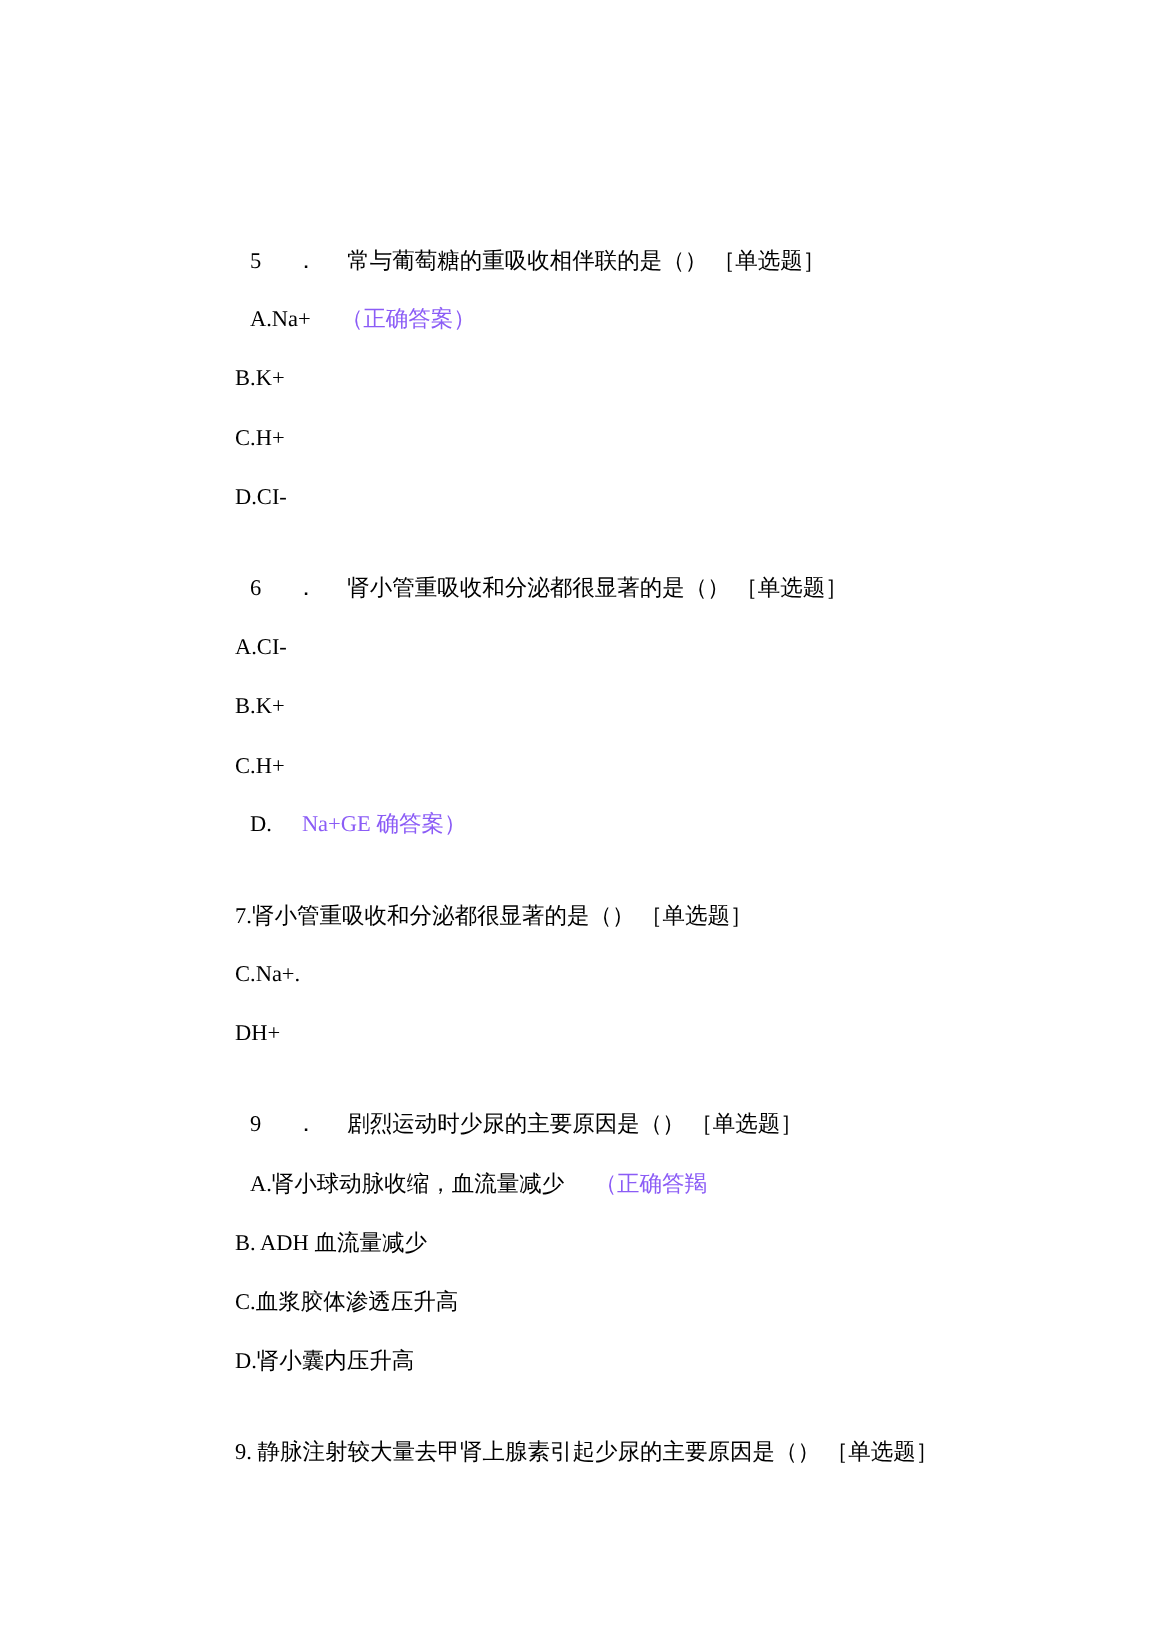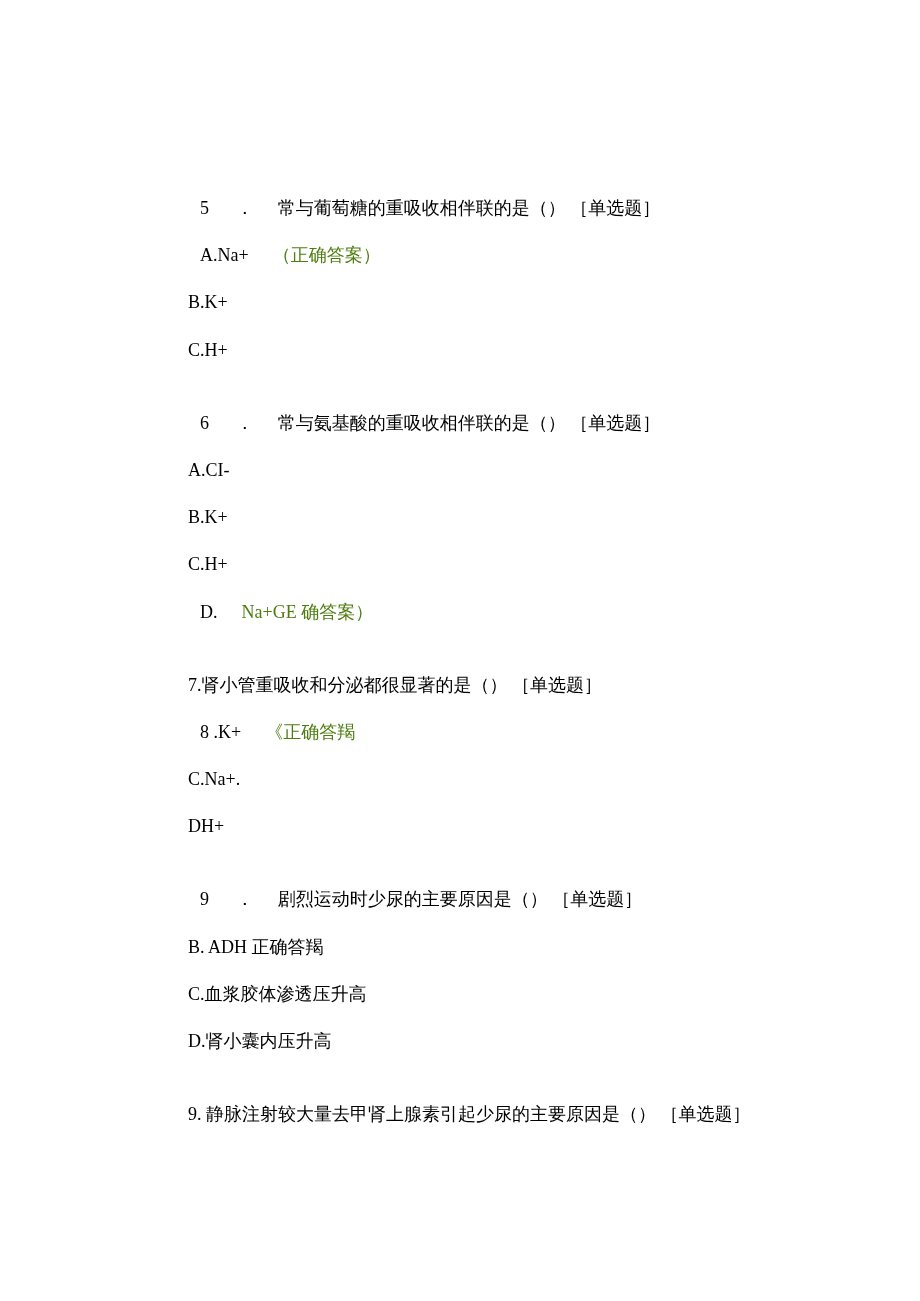--- a/index.html
+++ b/index.html
@@ -20,65 +20,66 @@
     .question-block {
       margin-bottom: 48px;
     }
     .question-text {
       margin-bottom: 22px;
     }
     .option {
       margin-bottom: 22px;
     }
     .highlight {
-      color: #4d7c0f;
+      color: #8b5cf6;
     }
     .num-wide {
       letter-spacing: 0.15em;
     }
   </style>
 </head>
 <body>
 
 <div class="question-block">
   <div class="question-text">
     <span class="num-wide">5</span><span>．</span><span>常与葡萄糖的重吸收相伴联的是（） ［单选题］</span>
   </div>
   <div class="option">
     <span>A.Na+</span><span class="highlight">（正确答案）</span>
   </div>
   <div class="option">B.K+</div>
   <div class="option">C.H+</div>
+  <div class="option">D.CI-</div>
 </div>
 
 <div class="question-block">
   <div class="question-text">
-    <span class="num-wide">6</span><span>．</span><span>常与氨基酸的重吸收相伴联的是（） ［单选题］</span>
+    <span class="num-wide">6</span><span>．</span><span>肾小管重吸收和分泌都很显著的是（） ［单选题］</span>
   </div>
   <div class="option">A.CI-</div>
   <div class="option">B.K+</div>
   <div class="option">C.H+</div>
   <div class="option">
     <span>D.</span><span class="highlight">Na+GE 确答案）</span>
   </div>
 </div>
 
 <div class="question-block">
   <div class="question-text">7.肾小管重吸收和分泌都很显著的是（） ［单选题］</div>
-  <div class="option">
-    <span>8  .K+</span><span class="highlight">《正确答羯</span>
-  </div>
   <div class="option">C.Na+.</div>
   <div class="option">DH+</div>
 </div>
 
 <div class="question-block">
   <div class="question-text">
     <span class="num-wide">9</span><span>．</span><span>剧烈运动时少尿的主要原因是（） ［单选题］</span>
   </div>
-  <div class="option">B.   ADH 正确答羯</div>
+  <div class="option">
+    <span>A.肾小球动脉收缩，血流量减少</span><span class="highlight">（正确答羯</span>
+  </div>
+  <div class="option">B.   ADH 血流量减少</div>
   <div class="option">C.血浆胶体渗透压升高</div>
   <div class="option">D.肾小囊内压升高</div>
 </div>
 
 <div class="question-block">
   <div class="question-text">9. 静脉注射较大量去甲肾上腺素引起少尿的主要原因是（） ［单选题］</div>
 </div>
 
 </body></html>

